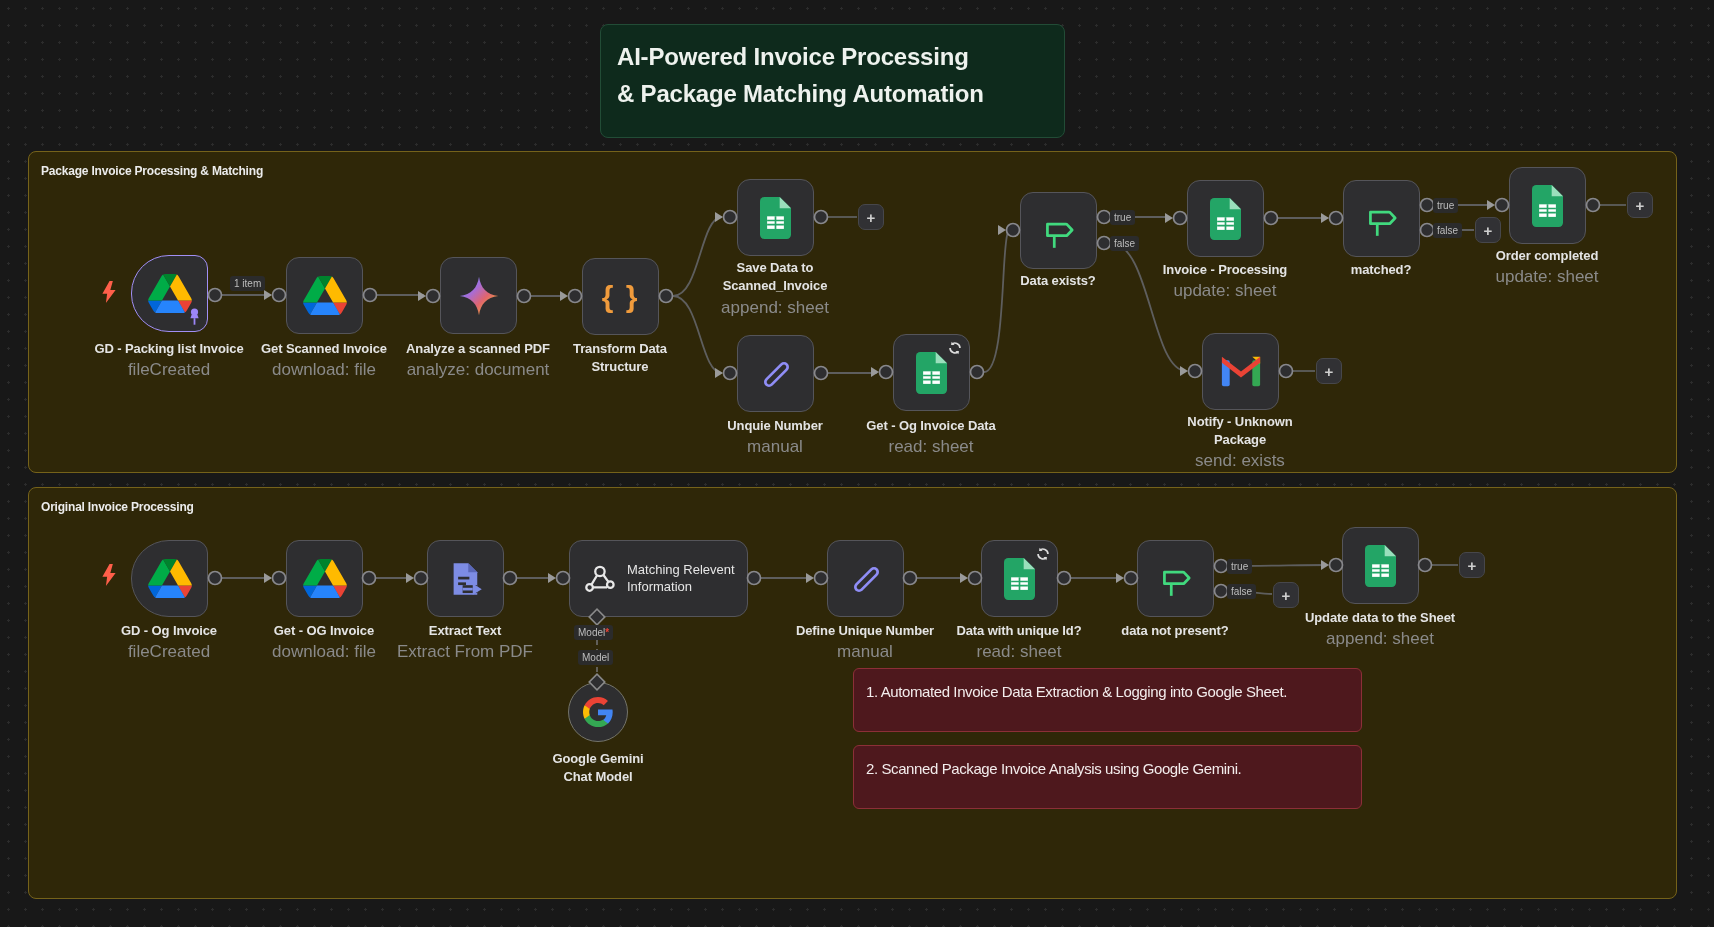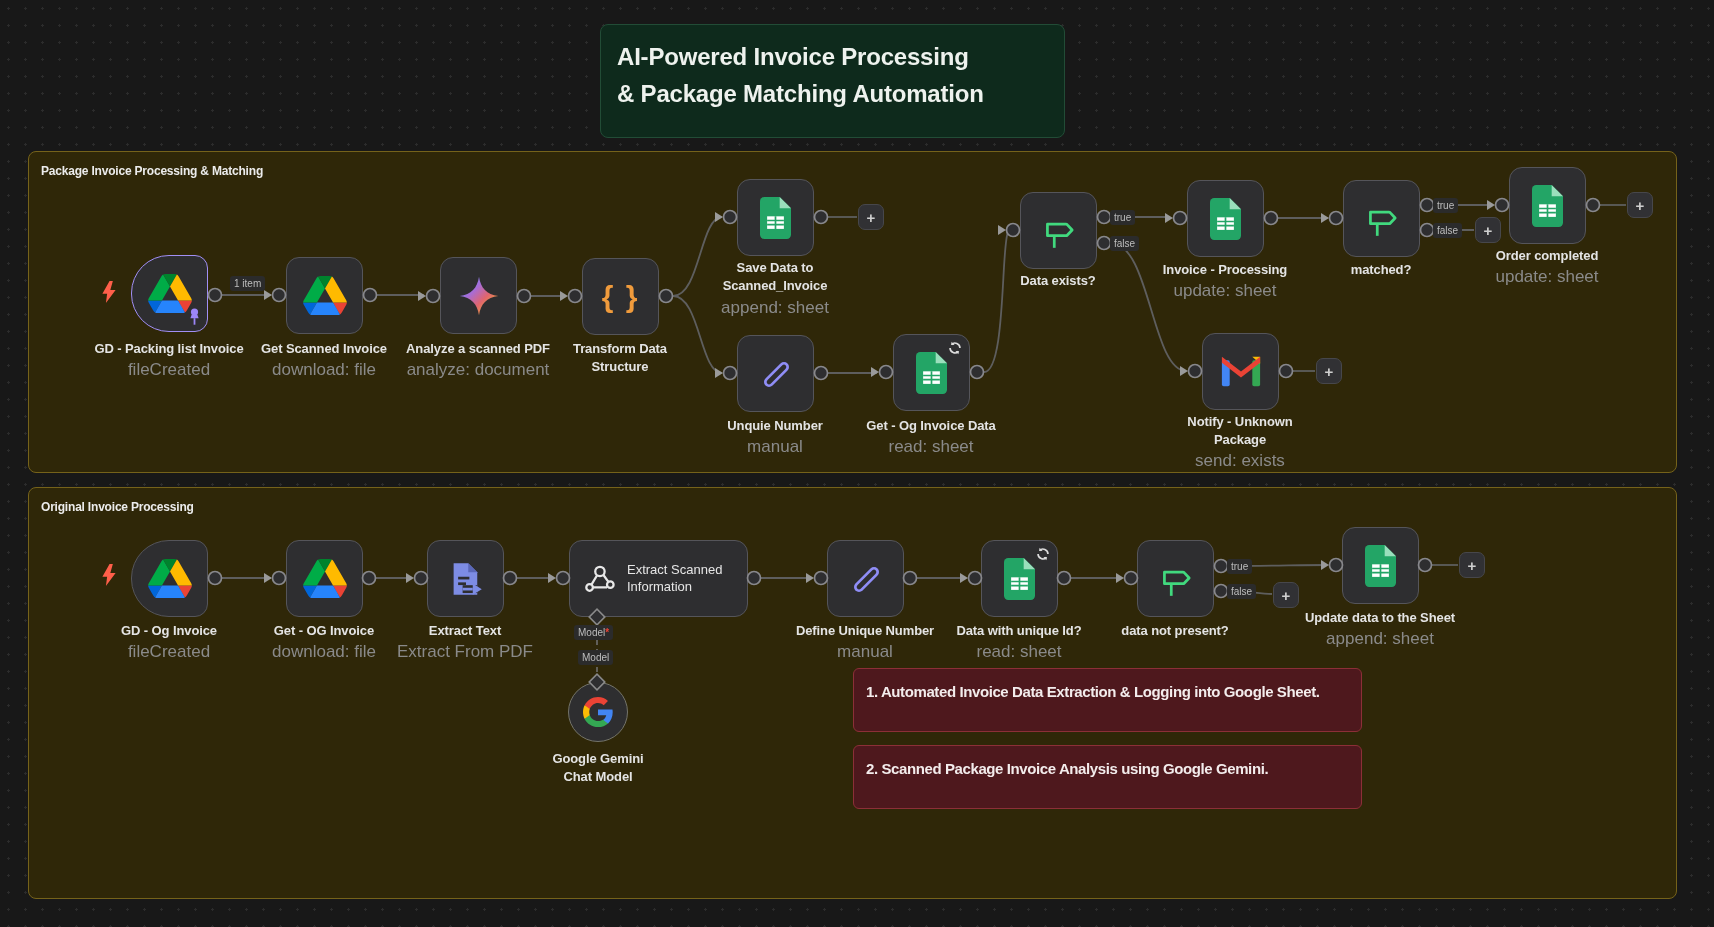--- a/index.html
+++ b/index.html
@@ -9,21 +9,21 @@
     background-image:radial-gradient(#2c2c2c 1.1px, transparent 1.3px);
     background-size:17px 17px;
     font-family:"Liberation Sans", sans-serif;
   }
   .sticky{position:absolute;border-radius:8px;box-sizing:border-box;z-index:1;}
   .amber{background:var(--sticky-amber,#2f2708);border:1px solid var(--sticky-amber-border,#75621a);}
   .greenbox{background:var(--sticky-green,#0e2a1c);border:1px solid #224c36;z-index:2;padding:13px 16px;}
   .title-line{font-size:24px;font-weight:700;color:#eef2ee;line-height:37px;letter-spacing:-0.2px;}
   .sec-h{font-size:12px;font-weight:700;color:#ececec;padding:12px 0 0 12px;letter-spacing:-0.2px;}
   .note{position:absolute;background:var(--sticky-red,#4e181d);border:1px solid #8c2f37;border-radius:6px;
-    color:#f3ecec;font-weight:700;font-size:15px;letter-spacing:-0.4px;padding:14px 12px;
+    color:#f3ecec;font-weight:400;font-size:15px;letter-spacing:-0.4px;padding:14px 12px;
     white-space:nowrap;box-sizing:border-box;z-index:2;}
   .node{position:absolute;width:77px;height:77px;background:var(--node-bg,#2e2e30);
     border:1.5px solid #55555a;border-radius:13px;box-sizing:border-box;
     display:flex;align-items:center;justify-content:center;z-index:3;}
   .trigger{border-radius:38px 13px 13px 38px;}
   .sel{border-color:var(--accent-selected,#a18ff5);}
   .circleN{width:60px;height:60px;border-radius:50%;border-color:#74746a;}
   .wide{width:179px;justify-content:flex-start;padding-left:13px;gap:12px;}
   .wide .wtxt{font-size:13px;font-weight:500;color:#e6e6e6;width:112px;line-height:1.3;}
   .nlabel{position:absolute;width:170px;font-size:13px;font-weight:600;color:#e4e4e4;
@@ -271,21 +271,21 @@
 
   <div class="node wide" style="left:569px;top:540px;">
     <svg width="32" height="30" viewBox="0 0 34 30">
       <g stroke="#e8e8e8" stroke-width="2.4" fill="none">
         <circle cx="18" cy="7" r="5"></circle>
         <circle cx="29" cy="21" r="3.5"></circle>
         <circle cx="7" cy="24" r="3.5"></circle>
         <path d="M15 11 9 21M21.5 10.5 27 18M10.5 24h15"></path>
       </g>
     </svg>
-    <div class="wtxt">Extract Scanned Information</div>
+    <div class="wtxt">Matching Relevent Information</div>
   </div>
   <div class="badge" style="left:574px;top:625px;"><span>Model</span><span class="req">*</span></div>
   <div class="badge" style="left:578px;top:650px;">Model</div>
 
   <div class="node circleN" style="left:568px;top:682px;">
     <svg width="30" height="30" viewBox="0 0 48 48">
       <path fill="#4285F4" d="M47.5 24.5c0-1.6-.1-3.1-.4-4.6H24v9.3h13.2c-.6 3-2.3 5.6-4.9 7.3v6h7.9c4.6-4.3 7.3-10.6 7.3-18z"></path>
       <path fill="#34A853" d="M24 48c6.5 0 11.9-2.1 15.9-5.8l-7.9-6c-2.2 1.5-5 2.3-8 2.3-6.1 0-11.3-4.1-13.2-9.7H2.6v6.2C6.5 42.6 14.7 48 24 48z"></path>
       <path fill="#FBBC05" d="M10.8 28.7c-.5-1.5-.8-3-.8-4.7s.3-3.2.8-4.7v-6.2H2.6C.9 16.5 0 20.1 0 24s.9 7.5 2.6 10.9l8.2-6.2z"></path>
       <path fill="#EA4335" d="M24 9.5c3.5 0 6.6 1.2 9.1 3.6l6.8-6.8C35.9 2.4 30.5 0 24 0 14.7 0 6.5 5.4 2.6 13.1l8.2 6.2c1.9-5.6 7.1-9.8 13.2-9.8z"></path>

